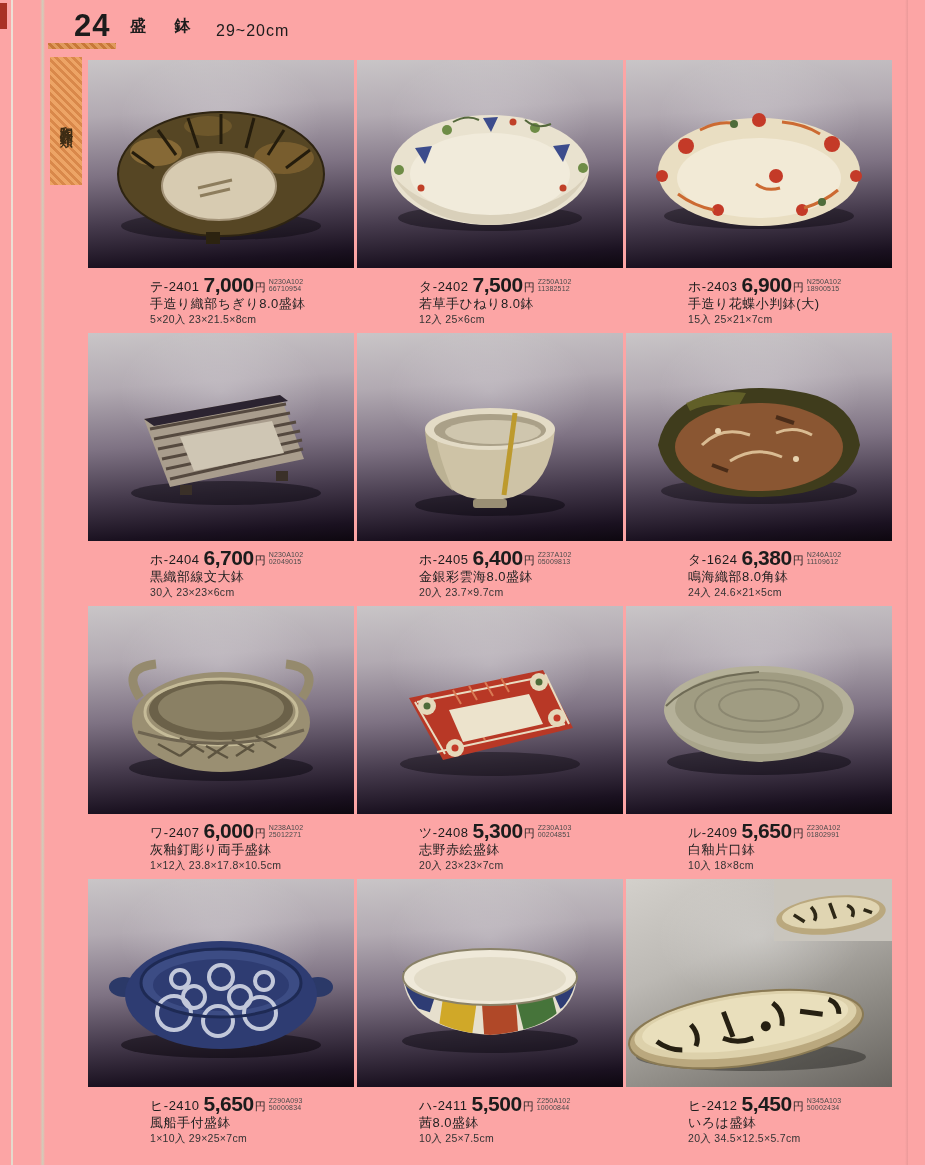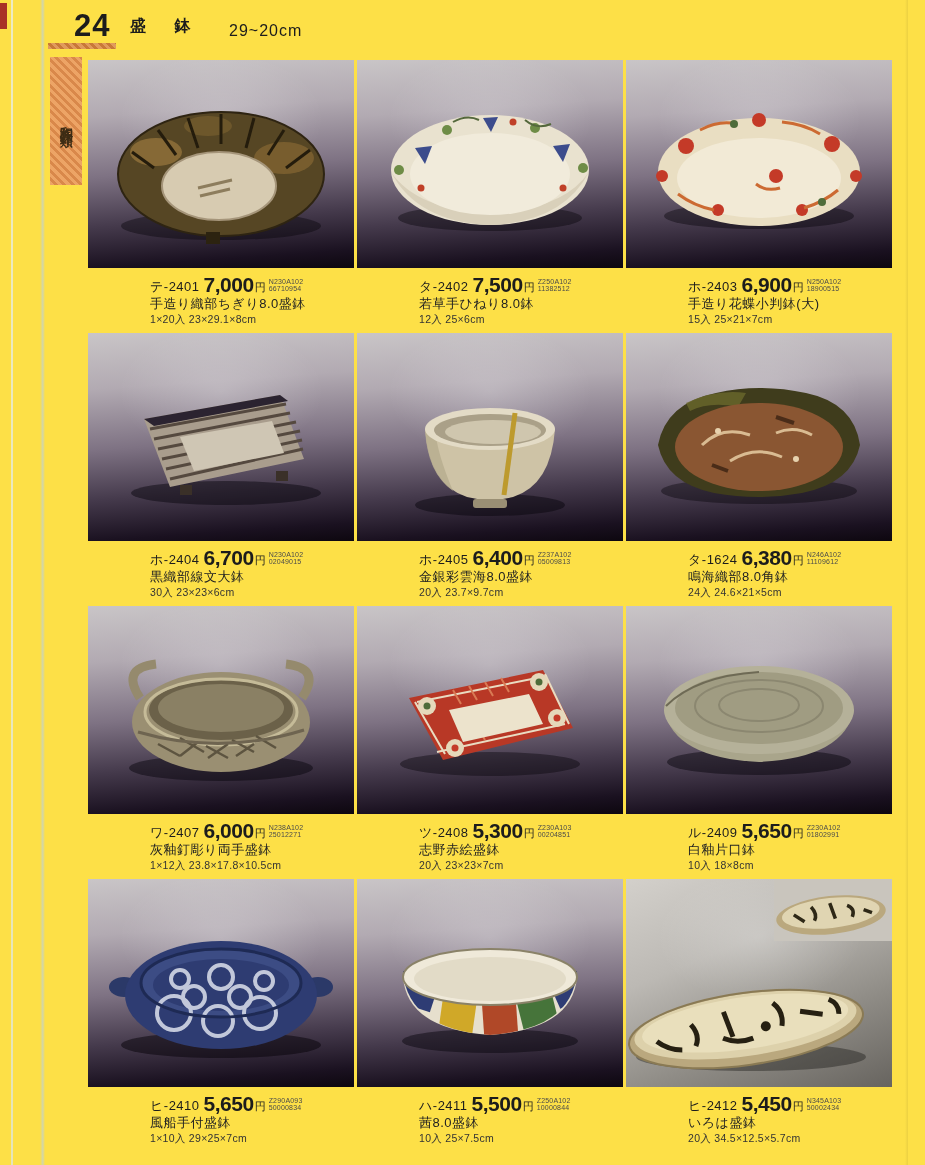--- a/index.html
+++ b/index.html
@@ -1,29 +1,29 @@
 <!DOCTYPE html>
 <html><head>
 <meta charset="utf-8">
 <style>
   html,body{margin:0;padding:0;background:#ffffff;}
   .sheet{
-    position:relative;width:925px;height:1165px;background:#fde047;
+    position:relative;width:925px;height:1165px;background:#fca5a5;
     overflow:hidden;font-family:"Liberation Sans",sans-serif;color:#1c1c1c;
   }
   
   .corner-mark{position:absolute;left:0;top:3px;width:7px;height:26px;background:#a93226;}
   .edge-line{position:absolute;top:0;height:100%;}
   .edge-line.a{left:11px;width:2px;background:linear-gradient(#e9eee2,#dfe6d6);opacity:.8;}
   .edge-line.b{left:40px;width:5px;background:linear-gradient(90deg,rgba(190,205,175,0),#c9d4bd 55%,rgba(190,205,175,0));opacity:.85;}
   .edge-line.c{left:905px;width:3px;background:linear-gradient(90deg,rgba(0,0,0,0),rgba(0,0,0,.07));}
   
   .page-num{position:absolute;left:74px;top:8px;font-size:31px;font-weight:bold;letter-spacing:1px;}
   .page-title{position:absolute;left:130px;top:16px;font-size:16px;font-weight:bold;letter-spacing:12px;}
-  .size-range{position:absolute;left:229px;top:22px;font-size:16px;letter-spacing:1px;}
+  .size-range{position:absolute;left:216px;top:22px;font-size:16px;letter-spacing:1px;}
   .header-rule{position:absolute;left:48px;top:43px;width:68px;height:6px;
     background:repeating-linear-gradient(45deg,#e09a5c 0 3px,#c87838 3px 6px);}
   
   .side-tab{
     position:absolute;left:50px;top:57px;width:32px;height:128px;
     background:repeating-linear-gradient(45deg,#eda465 0 3px,#d9884a 3px 6px);
     display:flex;align-items:center;justify-content:center;
   }
   .side-tab span{
     writing-mode:vertical-rl;text-orientation:upright;
@@ -105,21 +105,21 @@
       <div class="l1">
         <span class="code">テ-2401</span>
         <span class="price">7,000</span>
         <span class="yen">円</span>
         <span class="refs">
           <span>N230A102</span>
           <span>66710954</span>
         </span>
       </div>
       <div class="name">手造り織部ちぎり8.0盛鉢</div>
-      <div class="spec">1×20入  23×29.1×8cm</div>
+      <div class="spec">5×20入  23×21.5×8cm</div>
     </div>
   </div>
 
   <div class="cell">
     <div class="photo">
           <svg viewBox="0 0 266 208">
             <ellipse cx="133" cy="158" rx="92" ry="13" fill="rgba(5,2,8,.4)"></ellipse>
 <ellipse cx="133" cy="110" rx="99" ry="55" fill="#e9e2cf"></ellipse>
 <path d="M34,112 Q60,162 133,165 Q206,162 232,112 Q206,150 133,153 Q60,150 34,112 Z" fill="#d9d0ba"></path>
 <ellipse cx="133" cy="114" rx="80" ry="41" fill="#f1ebdb"></ellipse>

